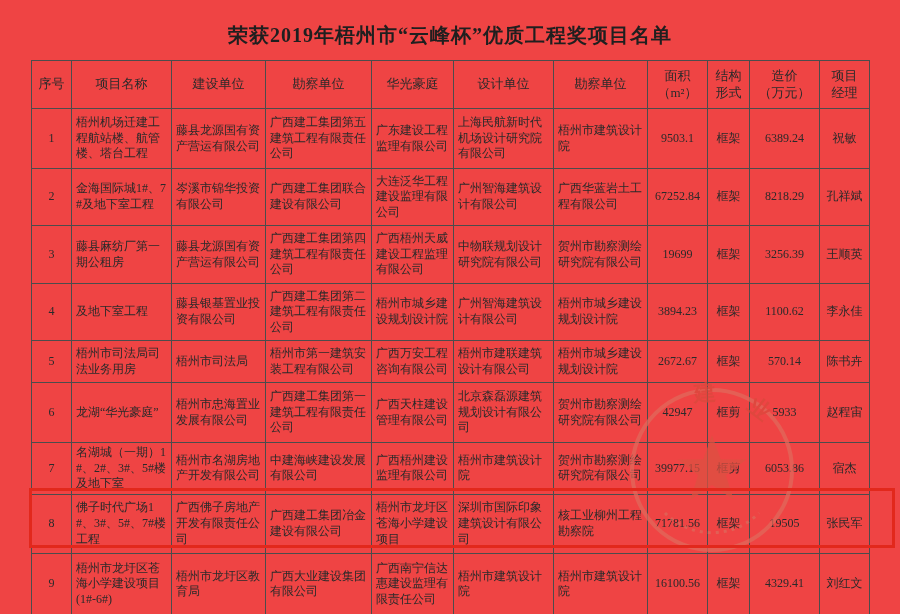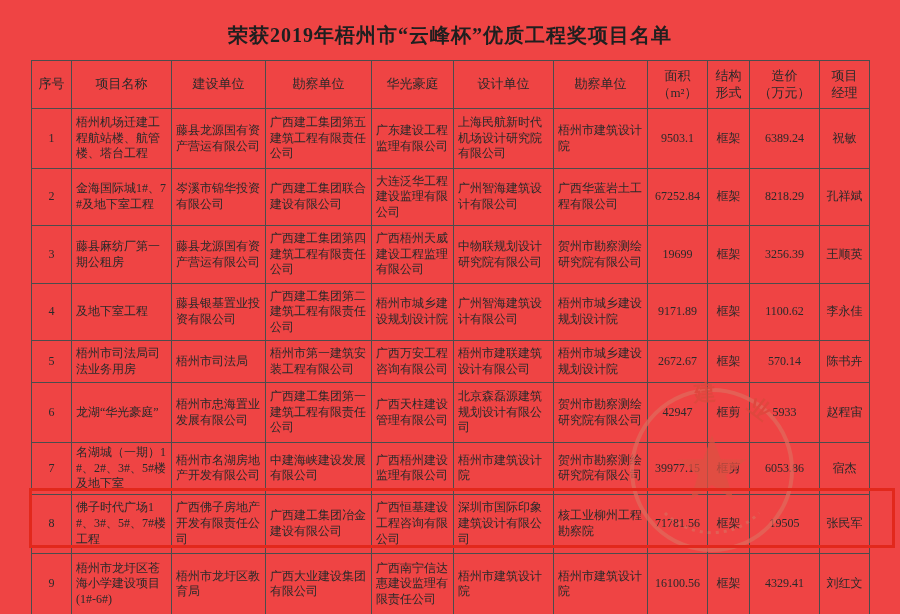--- a/index.html
+++ b/index.html
@@ -127,21 +127,21 @@
           <td class="al-c">王顺英</td>
         </tr>
         <tr style="height: 57px;">
           <td class="al-c">4</td>
           <td class="al-l">及地下室工程</td>
           <td class="al-l">藤县银基置业投资有限公司</td>
           <td class="al-l">广西建工集团第二建筑工程有限责任公司</td>
           <td class="al-l">梧州市城乡建设规划设计院</td>
           <td class="al-l">广州智海建筑设计有限公司</td>
           <td class="al-l">梧州市城乡建设规划设计院</td>
-          <td class="al-c">9171.89</td>
+          <td class="al-c">3894.23</td>
           <td class="al-c">框架</td>
           <td class="al-c">1100.62</td>
           <td class="al-c">李永佳</td>
         </tr>
         <tr style="height: 42px;">
           <td class="al-c">5</td>
           <td class="al-l">梧州市司法局司法业务用房</td>
           <td class="al-l">梧州市司法局</td>
           <td class="al-l">梧州市第一建筑安装工程有限公司</td>
           <td class="al-l">广西万安工程咨询有限公司</td>
@@ -176,21 +176,21 @@
           <td class="al-c">39977.15</td>
           <td class="al-c">框剪</td>
           <td class="al-c">6053.86</td>
           <td class="al-c">宿杰</td>
         </tr>
         <tr style="height: 59px;">
           <td class="al-c">8</td>
           <td class="al-l">佛子时代广场1#、3#、5#、7#楼工程</td>
           <td class="al-l">广西佛子房地产开发有限责任公司</td>
           <td class="al-l">广西建工集团冶金建设有限公司</td>
-          <td class="al-l">广西恒基建设工程咨询有限公司</td>
+          <td class="al-l">梧州市龙圩区苍海小学建设项目</td>
           <td class="al-l">深圳市国际印象建筑设计有限公司</td>
           <td class="al-l">核工业柳州工程勘察院</td>
           <td class="al-c">71781.56</td>
           <td class="al-c">框架</td>
           <td class="al-c">19505</td>
           <td class="al-c">张民军</td>
         </tr>
         <tr style="height: 62px;">
           <td class="al-c">9</td>
           <td class="al-l">梧州市龙圩区苍海小学建设项目 (1#-6#)</td>

